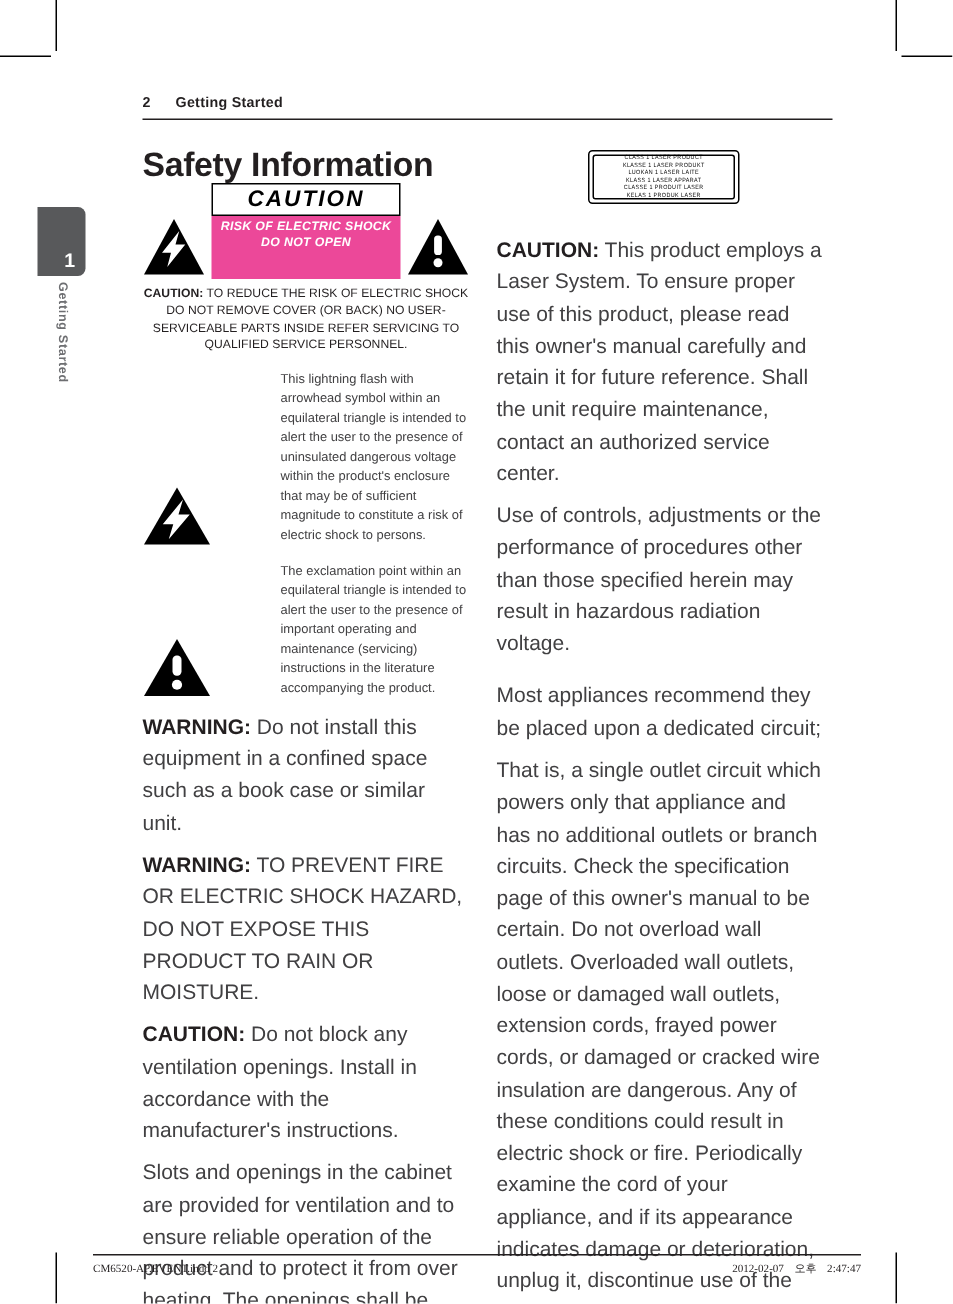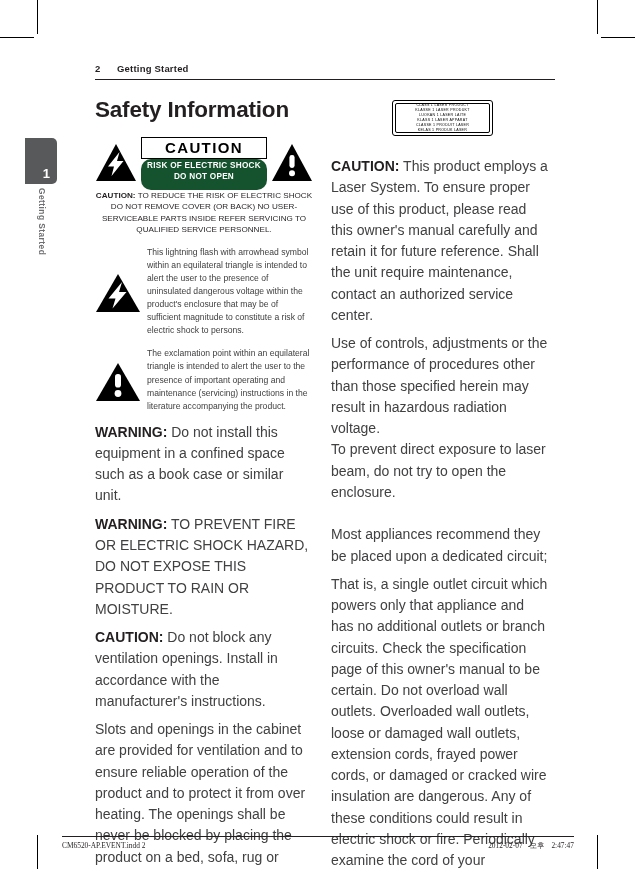--- a/index.html
+++ b/index.html
@@ -119,22 +119,23 @@
     left: 331px;
     top: 100px;
     width: 218px;
   }
 
   
   .caution-banner {
     position: relative;
     height: 46px;
     display: flex;
-    align-items: center;
+    align-items: flex-end;
     justify-content: space-between;
+    font-style: italic;
   }
   .tri {
     width: 42px;
     height: 42px;
     flex: 0 0 42px;
     position: relative;
   }
   .tri svg { display: block; }
 
   .caution-box {
@@ -146,46 +147,46 @@
     border: 1.6px solid #000;
     text-align: center;
     font-size: 15px;
     font-weight: 700;
     letter-spacing: 1.4px;
     line-height: 1.28;
     padding: 0 0 1px 0;
     color: #000;
   }
   .caution-bottom {
-    background: #14532d;
+    background: #ec4899;
     color: #fff;
     text-align: center;
     font-size: 8.2px;
     font-weight: 700;
     letter-spacing: 0.25px;
     line-height: 1.32;
-    padding: 2px 0 7px 0;
-    border-radius: 10px;
+    padding: 2px 0 18px 0;
   }
 
   .caution-legal {
     margin-top: 4px;
     text-align: center;
     font-size: 8.1px;
     line-height: 1.42;
     color: #231f20;
     letter-spacing: 0.02px;
   }
   .caution-legal b { font-weight: 700; }
 
   
   .icon-para {
     display: flex;
     margin-top: 10px;
-    align-items: center;
+    align-items: flex-end;
+    gap: 40px;
   }
   .icon-para .tri-wrap {
     flex: 0 0 52px;
     padding-top: 3px;
   }
   .icon-para .tri-wrap svg { display: block; }
   .icon-para p {
     margin: 0;
     font-size: 8.6px;
     line-height: 1.52;
@@ -376,21 +377,20 @@
         <div class="laser-line">KELAS 1 PRODUK LASER</div>
       </div>
     </div>
 
     <div style="height:20px"></div>
 
     <p class="body-para">
       <b>CAUTION:</b><span> This product employs a Laser System. To ensure proper use of this product, please read this owner's manual carefully and retain it for future reference. Shall the unit require maintenance, contact an authorized service center.</span>
     </p>
     <p class="body-para" style="margin-bottom:0">Use of controls, adjustments or the performance of procedures other than those specified herein may result in hazardous radiation voltage.</p>
-    <p class="body-para">To prevent direct exposure to laser beam, do not try to open the enclosure.</p>
 
     <div class="spacer-lg"></div>
 
     <p class="body-para">Most appliances recommend they be placed upon a dedicated circuit;</p>
     <p class="body-para">That is, a single outlet circuit which powers only that appliance and has no additional outlets or branch circuits. Check the specification page of this owner's manual to be certain. Do not overload wall outlets. Overloaded wall outlets, loose or damaged wall outlets, extension cords, frayed power cords, or damaged or cracked wire insulation are dangerous. Any of these conditions could result in electric shock or fire. Periodically examine the cord of your appliance, and if its appearance indicates damage or deterioration, unplug it, discontinue use of the appliance, and have the cord replaced with an exact replacement part by an authorized service center. Protect the power cord from physical or mechanical abuse, such as being twisted, kinked, pinched, closed in a door, or walked upon. Pay particular attention to plugs, wall outlets, and the point where the cord exits the appliance. To disconnect power from the mains, pull out the mains cord plug. When installing the product, ensure that the plug is easily accessible.</p>
 
   </div>
 
   <div class="footer-rule"></div>
   <div class="footer">

